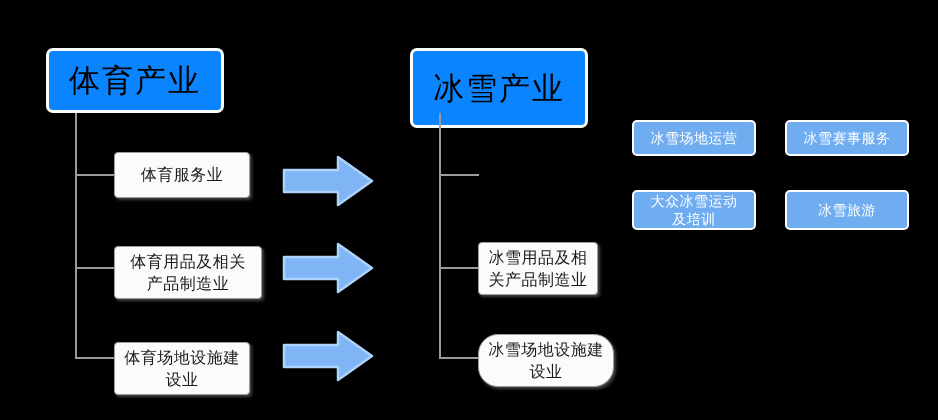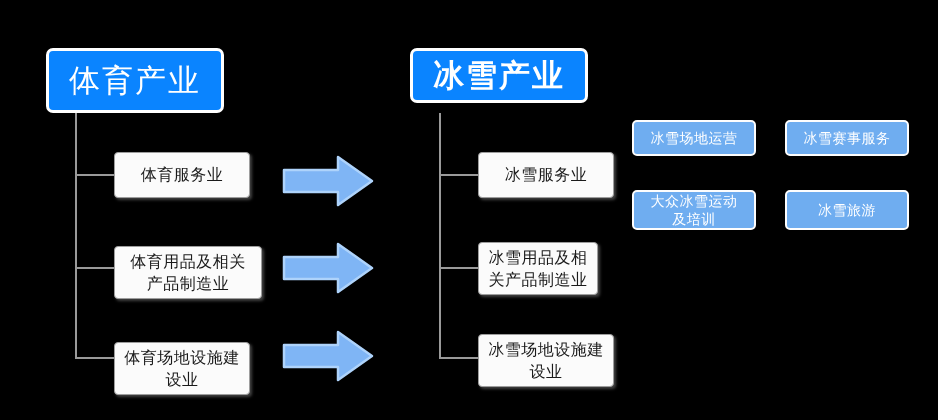--- a/index.html
+++ b/index.html
@@ -29,21 +29,21 @@
   
   .hdr-box {
     position: absolute;
     box-sizing: border-box;
     background: #0a84ff;
     border: 3px solid #ffffff;
     border-radius: 7px;
     display: flex;
     align-items: center;
     justify-content: center;
-    color: #ffffff;
+    color: #000000;
     letter-spacing: 2px;
     white-space: nowrap;
   }
   .hdr-box .txt { line-height: 1; }
 
   
   .wbox {
     position: absolute;
     box-sizing: border-box;
     background: #fbfbfb;
@@ -116,36 +116,33 @@
     <svg width="92" height="54" viewBox="0 0 92 54">
       <polygon points="2,16 56,16 56,3 90,27 56,51 56,38 2,38" fill="#7fb5f5" stroke="#aed3fb" stroke-width="2.5" stroke-linejoin="round"></polygon>
     </svg>
   </div>
   <div class="arrow" style="left:282px; top:329px;">
     <svg width="92" height="54" viewBox="0 0 92 54">
       <polygon points="2,16 56,16 56,3 90,27 56,51 56,38 2,38" fill="#7fb5f5" stroke="#aed3fb" stroke-width="2.5" stroke-linejoin="round"></polygon>
     </svg>
   </div>
 
-  <div class="hdr-box" style="left:410px; top:48px; width:178px; height:55px; font-size:31px;font-weight:bold;">
+  <div class="hdr-box" style="left:410px; top:48px; width:178px; height:80px; font-size:31px;">
     <span class="txt">冰雪产业</span>
   </div>
 
   <div class="line v" style="left:439px; top:113px; height:246px;"></div>
   <div class="line h" style="left:439px; top:174px; width:40px;"></div>
   <div class="line h" style="left:439px; top:267px; width:40px;"></div>
   <div class="line h" style="left:439px; top:357px; width:40px;"></div>
 
-  <div class="wbox" style="left:478px; top:152px; width:136px; height:46px;">
-    <span>冰雪服务业</span>
-  </div>
   <div class="wbox" style="left:478px; top:242px; width:120px; height:53px;">
     <span>冰雪用品及相关产品制造业</span>
   </div>
-  <div class="wbox" style="left:478px; top:334px; width:136px; height:53px;">
+  <div class="wbox" style="left:478px; top:334px; width:136px; height:53px;border-radius:20px;">
     <span>冰雪场地设施建设业</span>
   </div>
 
   <div class="lbox" style="left:632px; top:120px; width:124px; height:36px;">
     <span>冰雪场地运营</span>
   </div>
   <div class="lbox" style="left:632px; top:190px; width:124px; height:40px;">
     <span>大众冰雪运动及培训</span>
   </div>
   <div class="lbox" style="left:785px; top:120px; width:124px; height:36px;">

